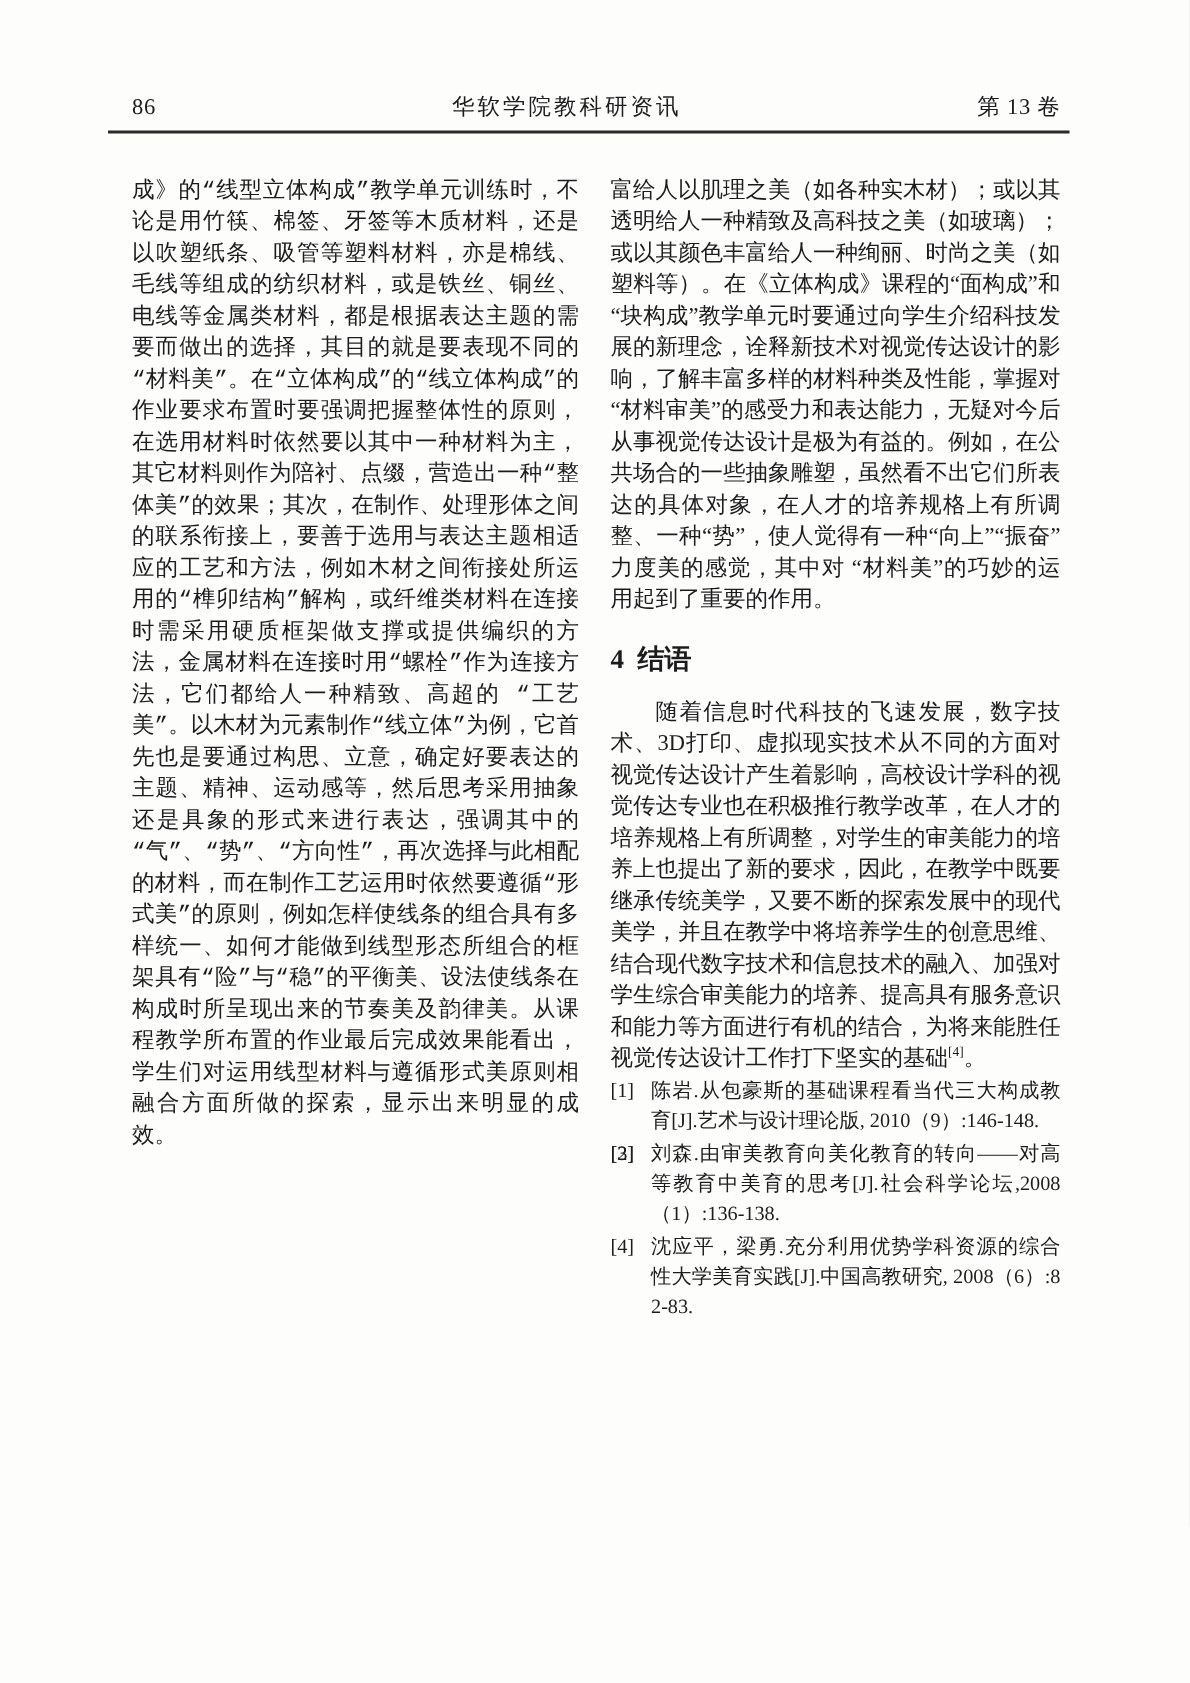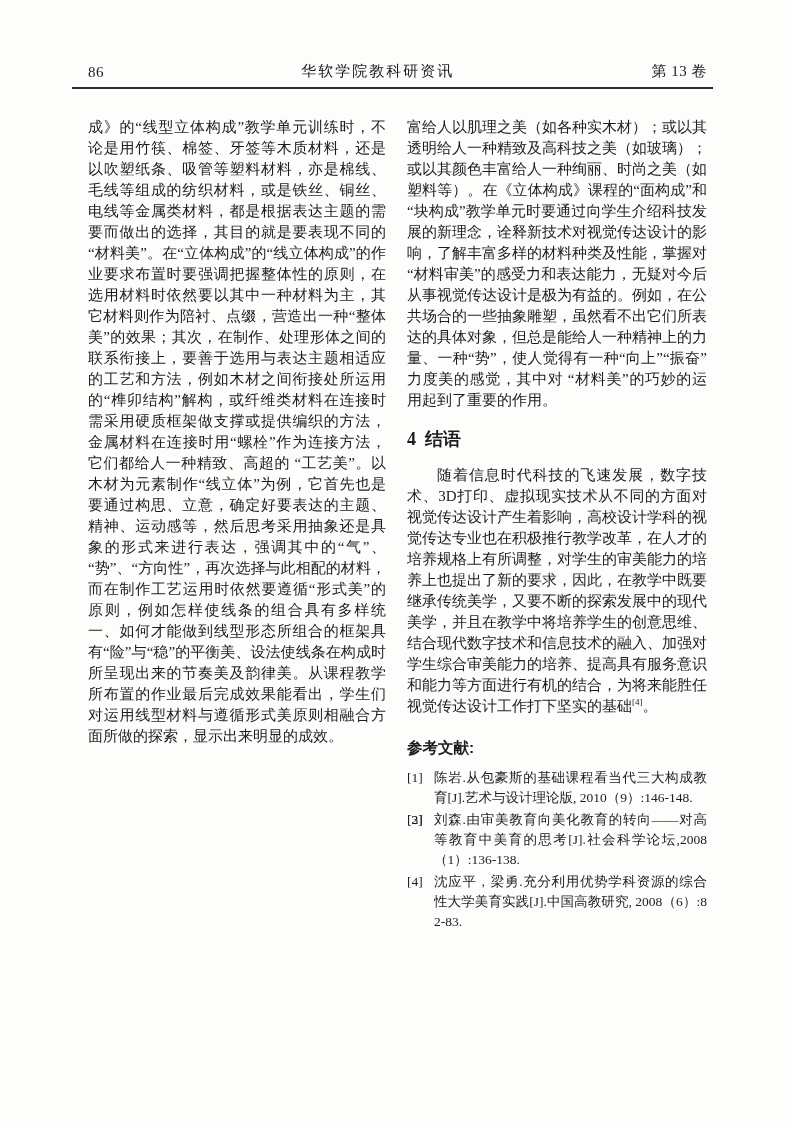--- a/index.html
+++ b/index.html
@@ -36,21 +36,21 @@
   }
   .header .journal {
     letter-spacing: 2px;
   }
   
   .columns {
     display: flex;
     gap: 21px;
     margin-top: 28px;
   }
-  .col-left  { width: 298px; }
+  .col-left  { width: 298px; font-family: Liberation Mono, monospace; }
   .col-right { width: 300px; }
   p.body-text {
     margin: 0;
     font-size: 15px;
     line-height: 21px;
     text-align: justify;
     text-justify: inter-ideograph;
     word-break: break-all;
   }
   p.indent { text-indent: 2em; }
@@ -109,29 +109,28 @@
       <span class="volume">第 13 卷</span>
     </div>
 
     <div class="columns">
 
       <div class="col-left">
         <p class="body-text">成》的“线型立体构成”教学单元训练时，不论是用竹筷、棉签、牙签等木质材料，还是以吹塑纸条、吸管等塑料材料，亦是棉线、毛线等组成的纺织材料，或是铁丝、铜丝、电线等金属类材料，都是根据表达主题的需要而做出的选择，其目的就是要表现不同的“材料美”。在“立体构成”的“线立体构成”的作业要求布置时要强调把握整体性的原则，在选用材料时依然要以其中一种材料为主，其它材料则作为陪衬、点缀，营造出一种“整体美”的效果；其次，在制作、处理形体之间的联系衔接上，要善于选用与表达主题相适应的工艺和方法，例如木材之间衔接处所运用的“榫卯结构”解构，或纤维类材料在连接时需采用硬质框架做支撑或提供编织的方法，金属材料在连接时用“螺栓”作为连接方法，它们都给人一种精致、高超的 “工艺美”。以木材为元素制作“线立体”为例，它首先也是要通过构思、立意，确定好要表达的主题、精神、运动感等，然后思考采用抽象还是具象的形式来进行表达，强调其中的“气”、“势”、“方向性”，再次选择与此相配的材料，而在制作工艺运用时依然要遵循“形式美”的原则，例如怎样使线条的组合具有多样统一、如何才能做到线型形态所组合的框架具有“险”与“稳”的平衡美、设法使线条在构成时所呈现出来的节奏美及韵律美。从课程教学所布置的作业最后完成效果能看出，学生们对运用线型材料与遵循形式美原则相融合方面所做的探索，显示出来明显的成效。</p>
       </div>
 
       <div class="col-right">
-        <p class="body-text">富给人以肌理之美（如各种实木材）；或以其透明给人一种精致及高科技之美（如玻璃）；或以其颜色丰富给人一种绚丽、时尚之美（如塑料等）。在《立体构成》课程的“面构成”和“块构成”教学单元时要通过向学生介绍科技发展的新理念，诠释新技术对视觉传达设计的影响，了解丰富多样的材料种类及性能，掌握对“材料审美”的感受力和表达能力，无疑对今后从事视觉传达设计是极为有益的。例如，在公共场合的一些抽象雕塑，虽然看不出它们所表达的具体对象，但总是能给人一种精神上的力量、一种“势”，使人觉得有一种“向上”“振奋”力度美的感觉，其中对 “材料美”的巧妙的运用起到了重要的作用。</p>
+        <p class="body-text">富给人以肌理之美（如各种实木材）；或以其透明给人一种精致及高科技之美（如玻璃）；或以其颜色丰富给人一种绚丽、时尚之美（如塑料等）。在《立体构成》课程的“面构成”和“块构成”教学单元时要通过向学生介绍科技发展的新理念，诠释新技术对视觉传达设计的影响，了解丰富多样的材料种类及性能，掌握对“材料审美”的感受力和表达能力，无疑对今后从事视觉传达设计是极为有益的。例如，在公共场合的一些抽象雕塑，虽然看不出它们所表达的具体对象，在人才的培养规格上有所调整、一种“势”，使人觉得有一种“向上”“振奋”力度美的感觉，其中对 “材料美”的巧妙的运用起到了重要的作用。</p>
 
         <div class="section-heading">
           <span class="sec-num">4</span><span>结语</span>
         </div>
 
         <p class="body-text indent"><span>随着信息时代科技的飞速发展，数字技术、3D打印、虚拟现实技术从不同的方面对视觉传达设计产生着影响，高校设计学科的视觉传达专业也在积极推行教学改革，在人才的培养规格上有所调整，对学生的审美能力的培养上也提出了新的要求，因此，在教学中既要继承传统美学，又要不断的探索发展中的现代美学，并且在教学中将培养学生的创意思维、结合现代数字技术和信息技术的融入、加强对学生综合审美能力的培养、提高具有服务意识和能力等方面进行有机的结合，为将来能胜任视觉传达设计工作打下坚实的基础</span><sup class="cite">[4]</sup><span>。</span></p>
 
-        <div class="refs-heading">参考文献:</div>
 
         <div class="ref-item">
           <span class="ref-label">[1]</span>
           <span>陈岩.从包豪斯的基础课程看当代三大构成教育[J].艺术与设计理论版, 2010（9）:146-148.</span>
         </div>
         <div class="ref-item">
           <span class="ref-label">[2]</span>
         </div>
         <div class="ref-item">
           <span class="ref-label">[3]</span>

